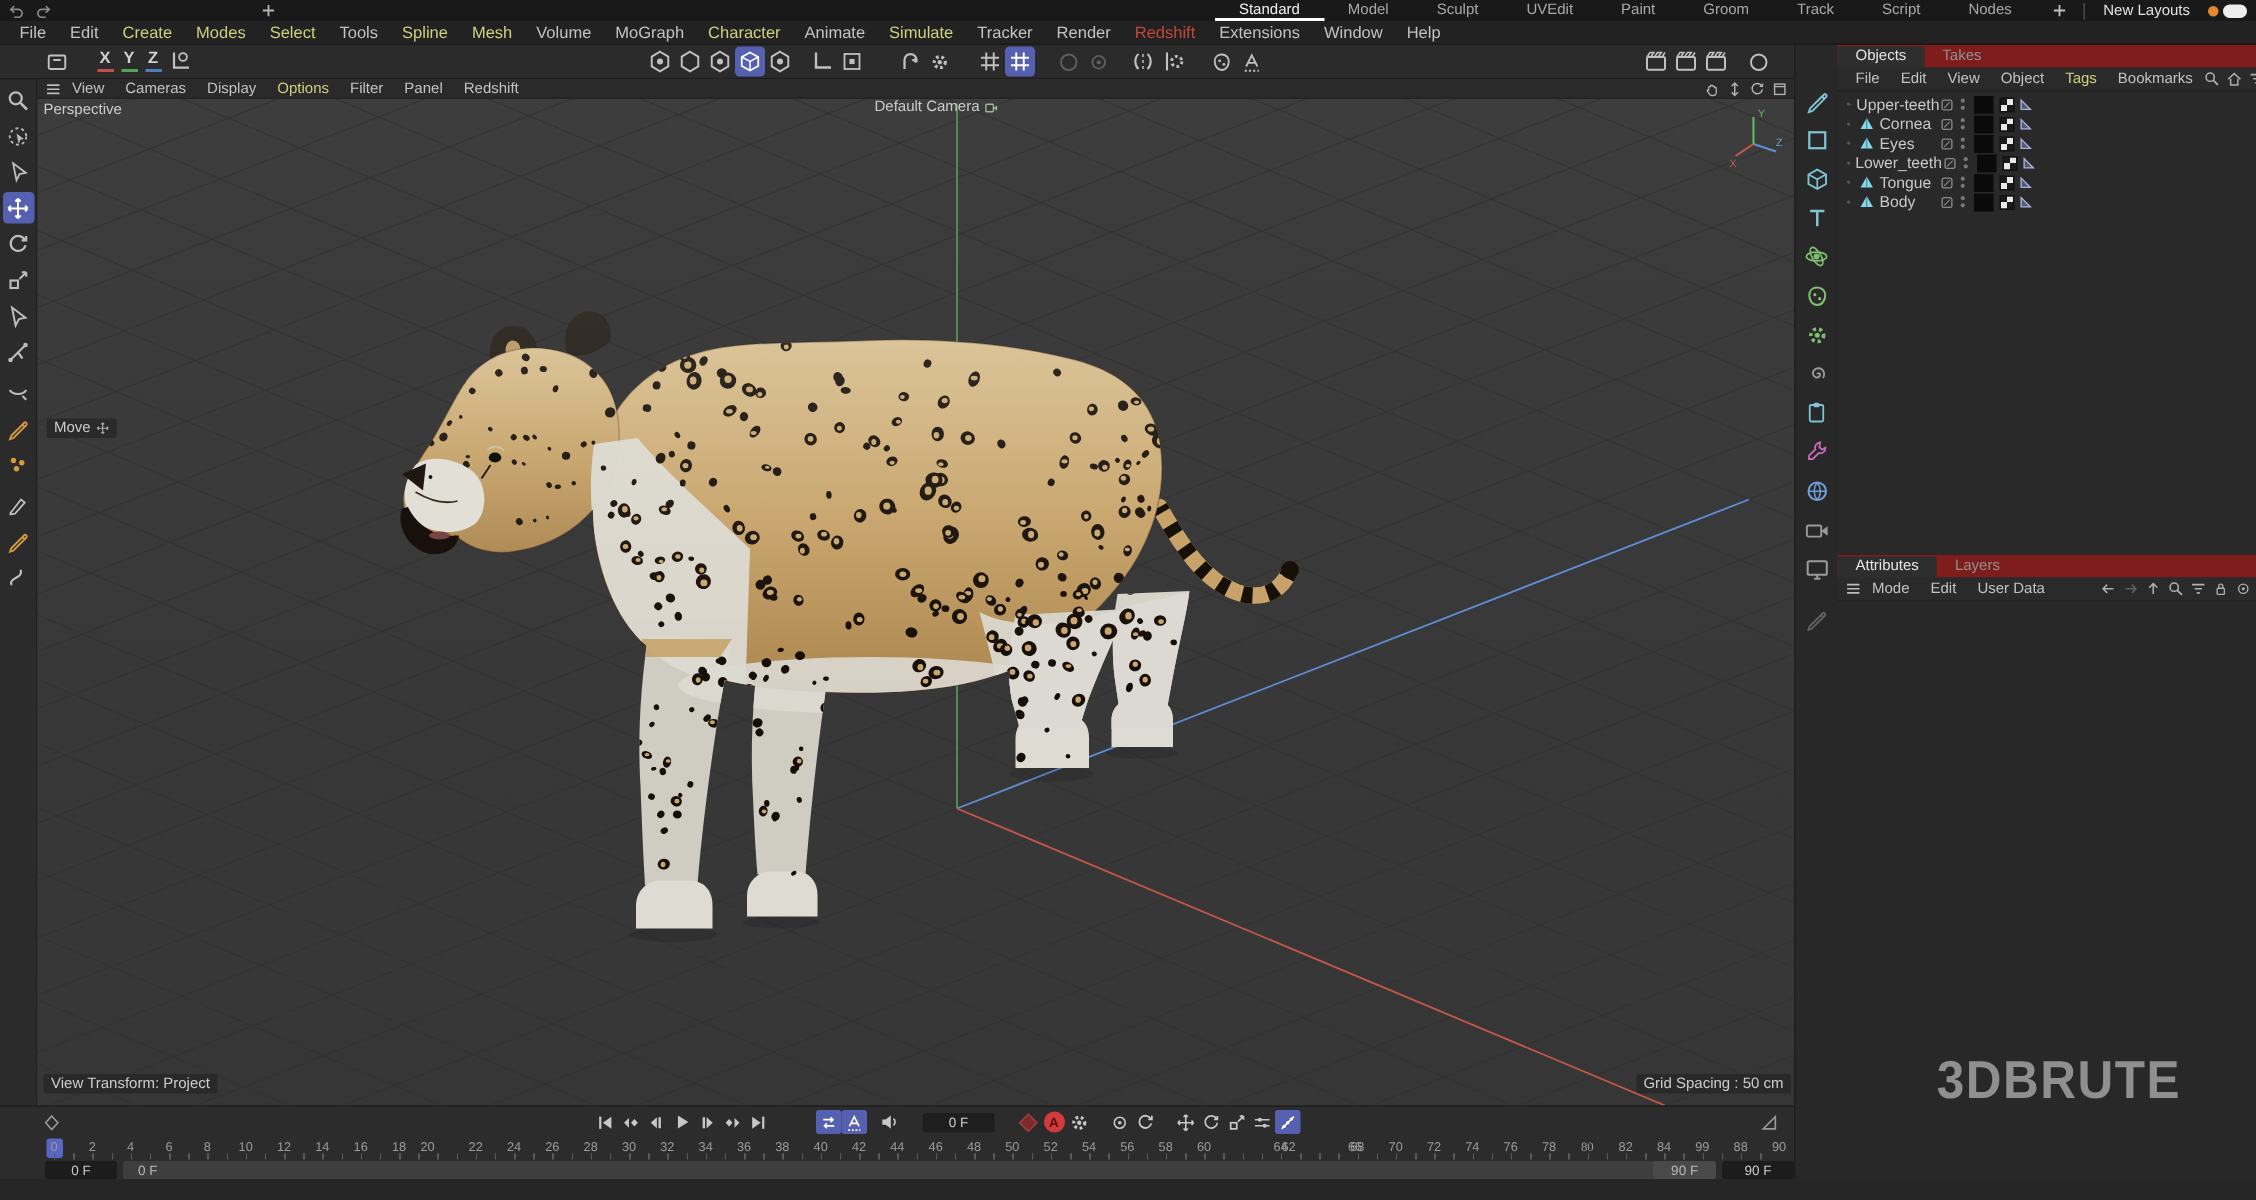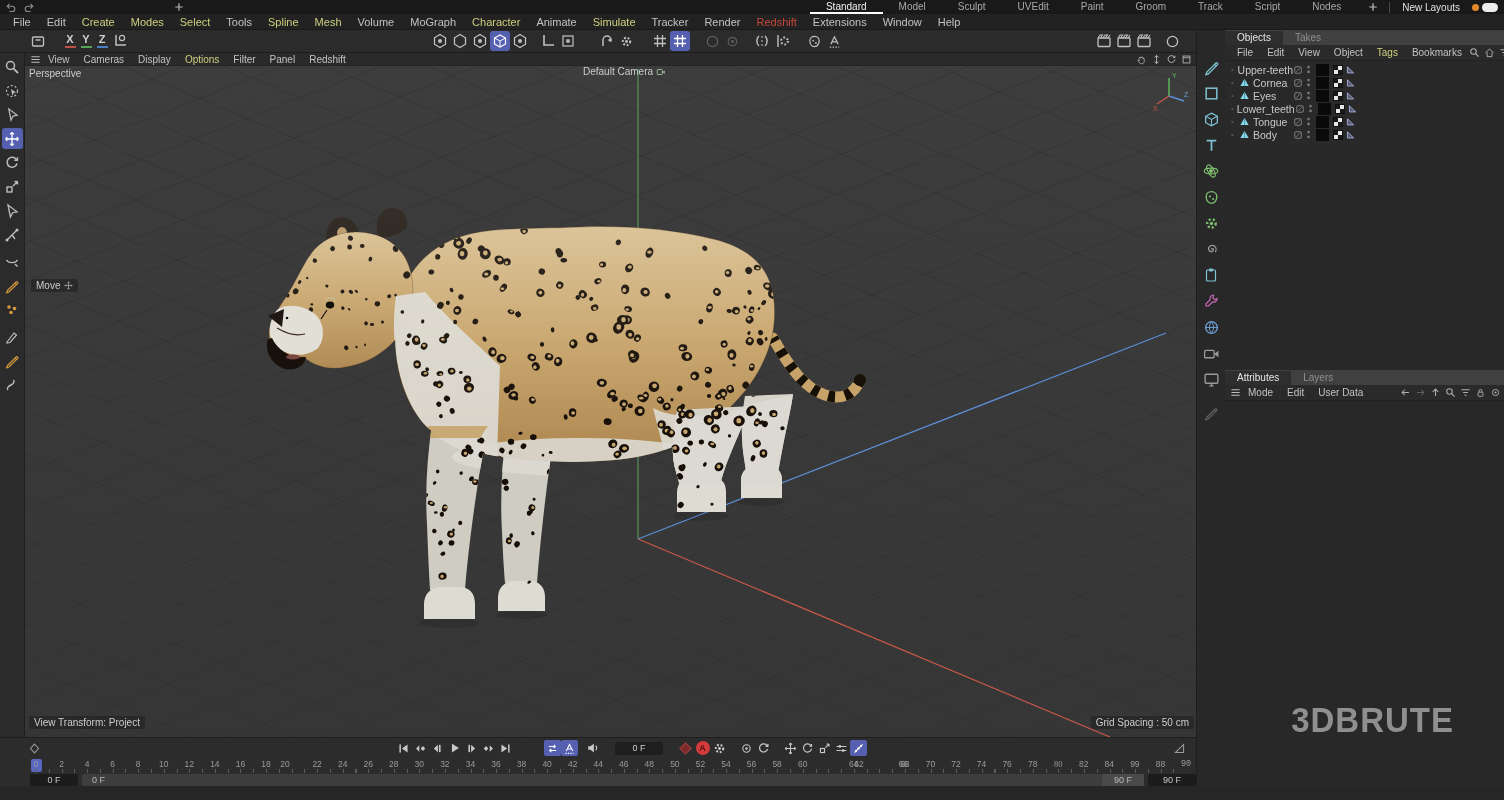--- a/index.html
+++ b/index.html
@@ -69,21 +69,21 @@
 
   
   #right-strip { left:1196px; top:30px; width:29px; height:756px; background:#282828; border-left:1px solid #1e1e1e;
                  display:flex; flex-direction:column; align-items:center; padding-top:26px; gap:4px; }
   .rsb { width:22px; height:22px; border-radius:3px; display:flex; align-items:center; justify-content:center; flex:none; }
   .c-teal { color:#7fc3d4; } .c-green { color:#7dbf6e; } .c-gray { color:#9a9a9a; }
   .c-mag { color:#c76bb8; } .c-blue { color:#6f9fd8; } .c-dim { color:#616161; }
 
   
   #right-panel { left:1225px; top:30px; width:279px; height:756px; background:#292929; }
-  .panel-tabs { height:15px; background:#404040; display:flex; align-items:flex-end; }
+  .panel-tabs { height:15px; background:#7f1d1d; display:flex; align-items:flex-end; }
   .panel-tab { font-size:10px; color:#909090; padding:1px 12px 1px; height:14px; }
   .panel-tab.active { background:#2e2e2e; color:#e5e5e5; }
   .panel-menu { height:16px; background:#2a2a2a; display:flex; align-items:center; font-size:10px; color:#bdbdbd;
                 border-bottom:1px solid #222; }
   .panel-menu .menu-item { font-size:10px; padding:0 7px; }
   .pm-icons { margin-left:auto; display:flex; gap:4px; margin-right:3px; color:#b0b0b0; align-items:center; }
   .pm-icons .ic { width:11px; height:11px; }
   .pm-icons .dim { color:#5f5f5f; }
   #om-list { height:309px; background:#292929; padding-top:2px; }
   .om-row { display:flex; align-items:center; height:13px; font-size:10.5px; color:#c8c8c8; padding-left:6px; }
@@ -1757,21 +1757,21 @@
           <span class="ruler-num" style="left: 930.444px;">70</span>
           <span class="ruler-num" style="left: 956px;">72</span>
           <span class="ruler-num" style="left: 981.556px;">74</span>
           <span class="ruler-num" style="left: 1007.11px;">76</span>
           <span class="ruler-num" style="left: 1032.67px;">78</span>
           <span class="ruler-num" style="left: 1058.22px; font-family: Liberation Serif, serif;">80</span>
           <span class="ruler-num" style="left: 1083.78px;">82</span>
           <span class="ruler-num" style="left: 1109.33px;">84</span>
           <span class="ruler-num" style="left: 1134.89px;">99</span>
           <span class="ruler-num" style="left: 1160.44px;">88</span>
-          <span class="ruler-num" style="left: 1186px; font-family: Liberation Mono, monospace;">90</span>
+          <span class="ruler-num" style="left: 1186px;">90</span>
         </div>
       <div id="ticks"></div>
     </div>
     <div id="range-row">
       <div class="range-field" style="margin-left:30px">0 F</div>
       <div id="range-bar">
         <span id="range-start-label">0 F</span>
         <div id="range-end-seg">
           <span>90 F</span>
         </div>

